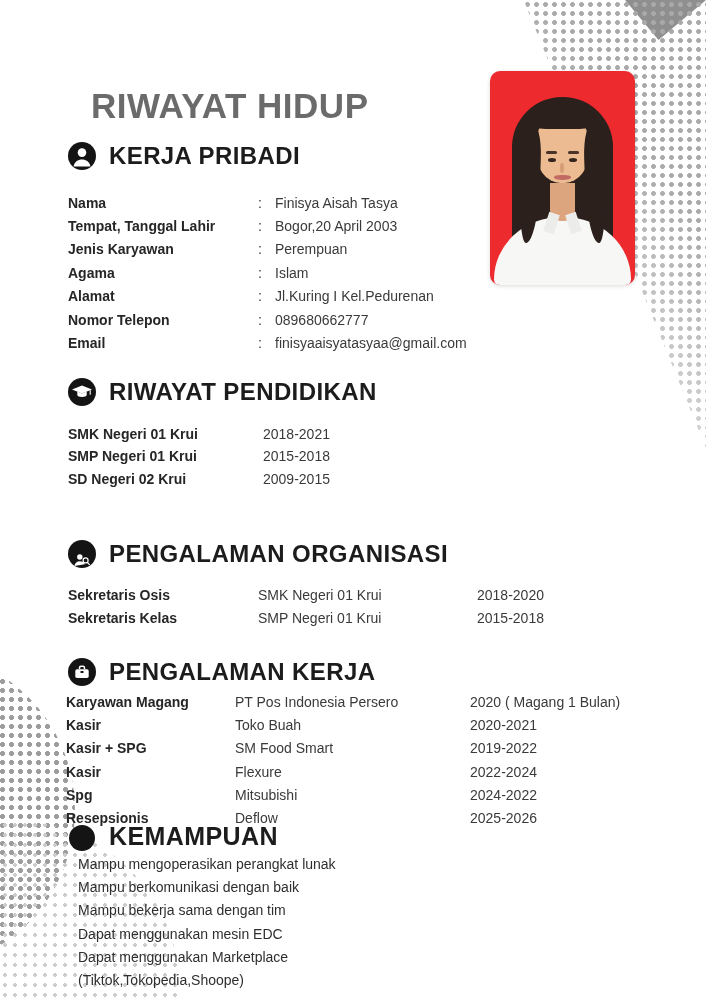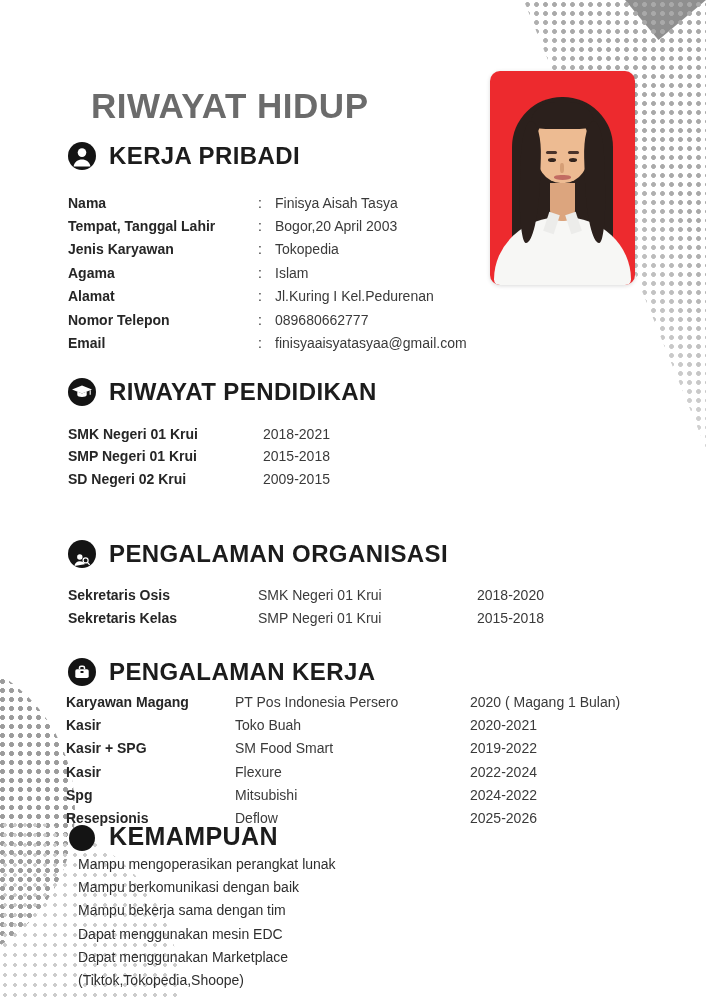--- a/index.html
+++ b/index.html
@@ -152,21 +152,21 @@
       <span class="v">Finisya Aisah Tasya</span>
     </div>
     <div class="row">
       <span class="lbl b">Tempat, Tanggal Lahir</span>
       <span class="col">:</span>
       <span class="v">Bogor,20 April 2003</span>
     </div>
     <div class="row">
       <span class="lbl b">Jenis Karyawan</span>
       <span class="col">:</span>
-      <span class="v">Tokopedia</span>
+      <span class="v">Perempuan</span>
     </div>
     <div class="row">
       <span class="lbl b">Agama</span>
       <span class="col">:</span>
       <span class="v">Islam</span>
     </div>
     <div class="row">
       <span class="lbl b">Alamat</span>
       <span class="col">:</span>
       <span class="v">Jl.Kuring I Kel.Pedurenan</span>

